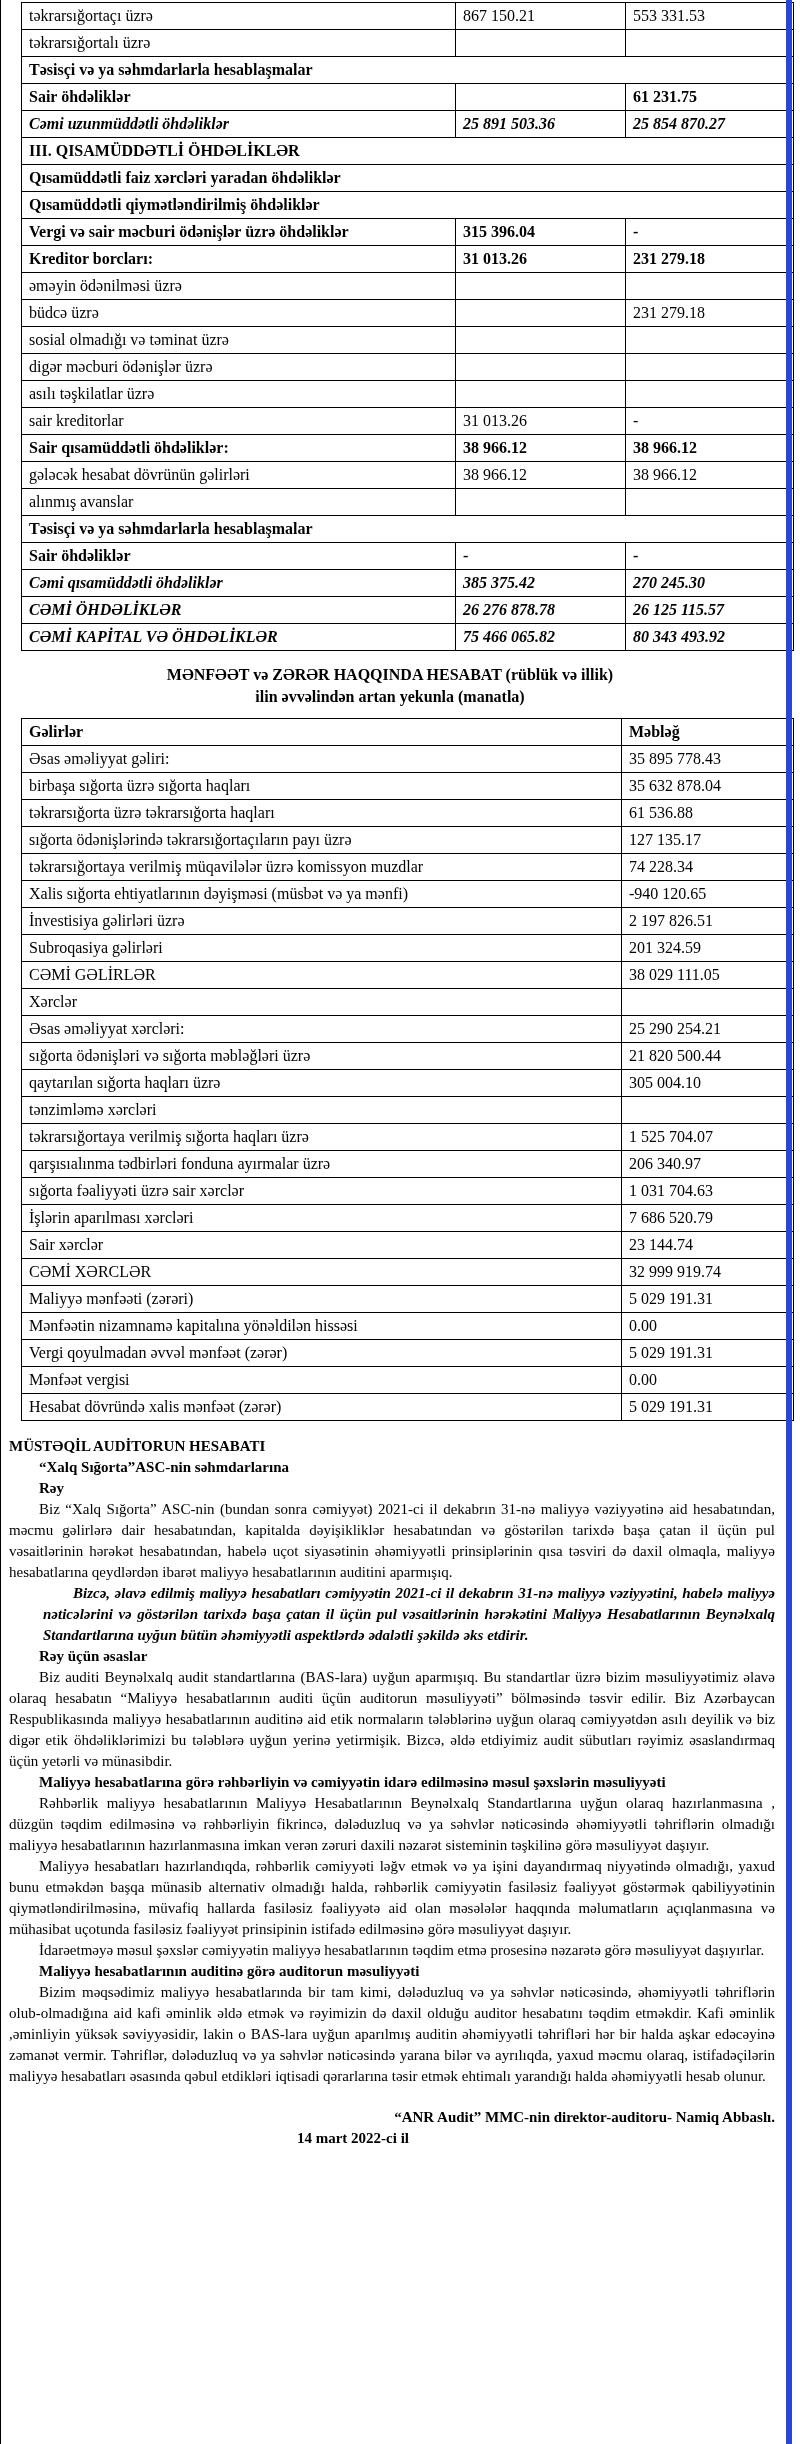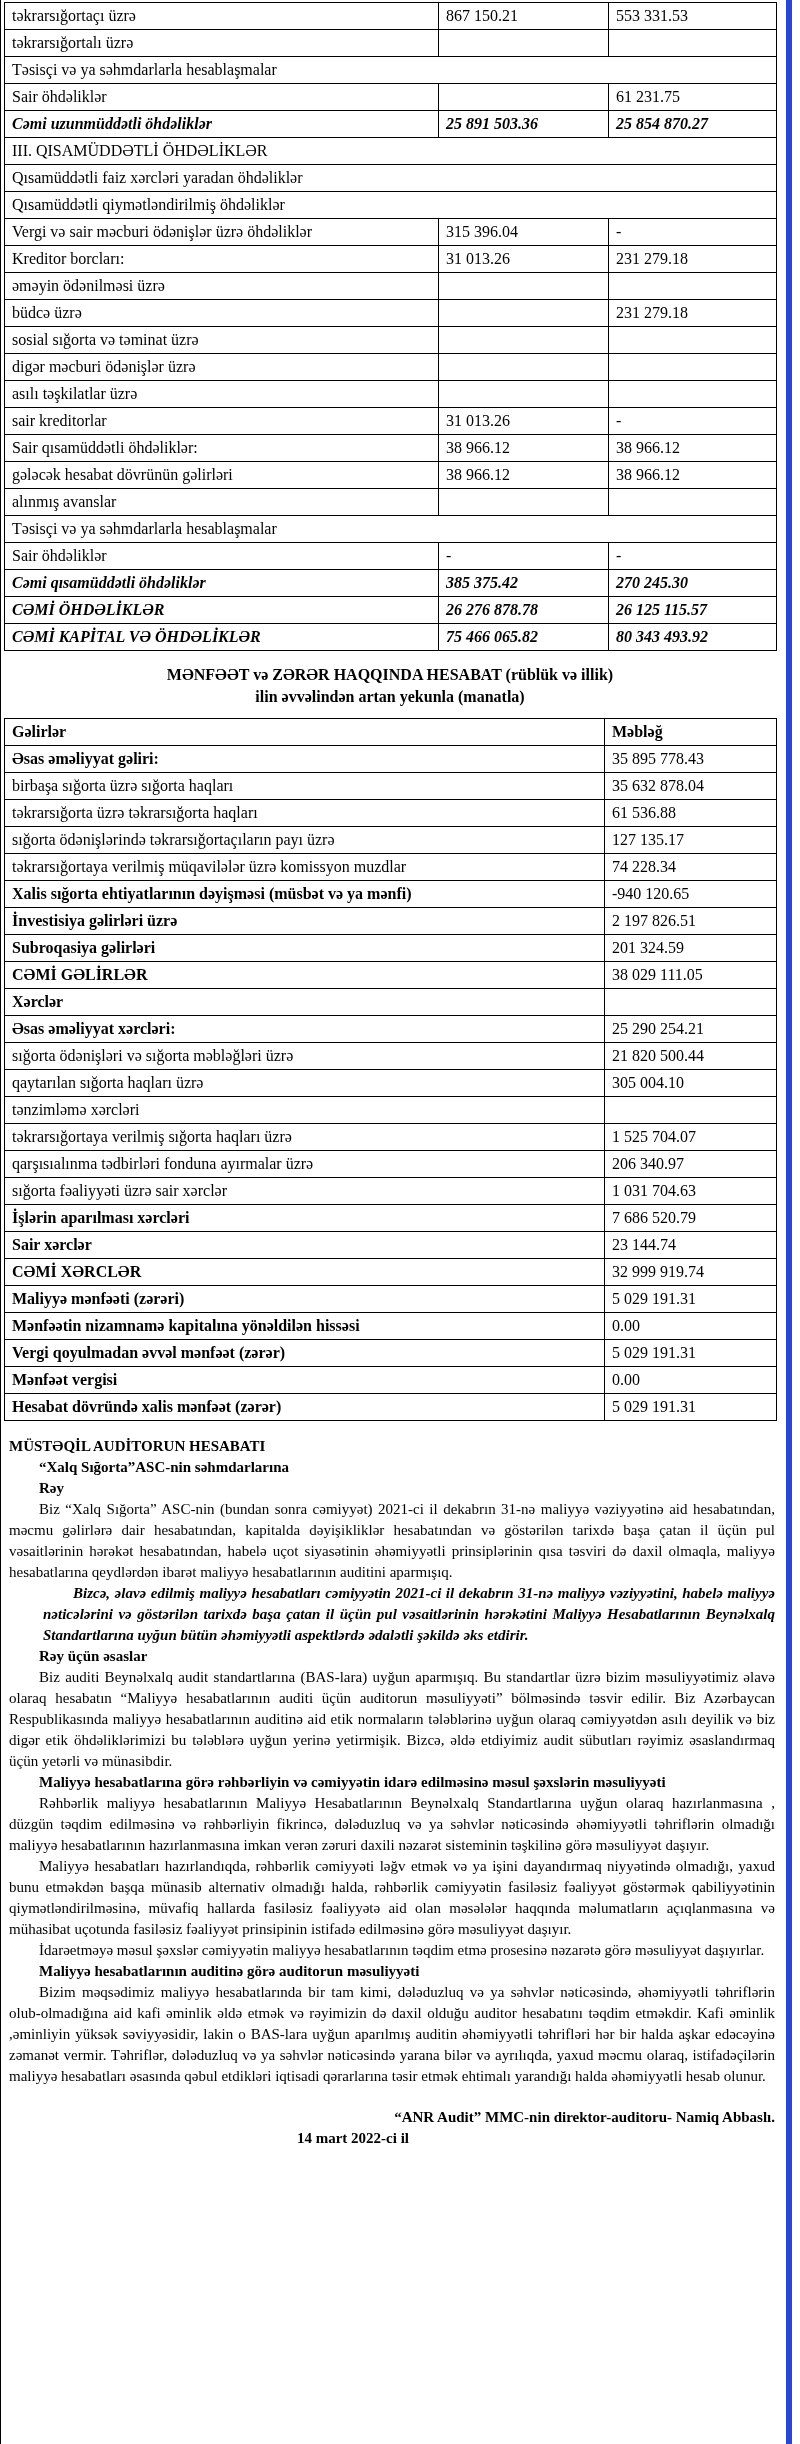--- a/index.html
+++ b/index.html
@@ -18,36 +18,36 @@
   .right-rule {
     position: absolute; top: 0; right: 8px;
     width: 6px; height: 2444px;
     background: #2947d2;
   }
   
   table.fin {
     border-collapse: collapse;
     table-layout: fixed;
     width: 772px;
-    margin-left: 3px;
+    margin-left: 20px;
   }
   table.fin td {
     border: 1px solid #000;
     font-size: 16px;
     line-height: 20px;
     padding: 3px 4px 3px 7px;
     vertical-align: middle;
     overflow: hidden;
     white-space: nowrap;
   }
   
-  table.t1 tr.b td  { font-weight: 400; }
+  table.t1 tr.b td  { font-weight: 700; }
   table.t1 tr.bi td { font-weight: 700; font-style: italic; }
   
-  table.t2 tr.b td.lbl { font-weight: 700; }
+  table.t2 tr.b td.lbl { font-weight: 400; }
   table.t2 tr.bh td    { font-weight: 700; }
   
   .pl-heading {
     width: 772px; margin: 13px 0 10px 3px;
     text-align: center; font-weight: 700;
     font-size: 16px; line-height: 22px;
   }
   
   .audit {
     margin: 15px 25px 0 8px;
@@ -132,21 +132,21 @@
     <td class="val"></td>
   </tr>
 
   <tr>
     <td class="lbl">büdcə üzrə</td>
     <td class="val"></td>
     <td class="val">231 279.18</td>
   </tr>
 
   <tr>
-    <td class="lbl">sosial sığorta və təminat üzrə</td>
+    <td class="lbl">sosial olmadığı və təminat üzrə</td>
     <td class="val"></td>
     <td class="val"></td>
   </tr>
 
   <tr>
     <td class="lbl">digər məcburi ödənişlər üzrə</td>
     <td class="val"></td>
     <td class="val"></td>
   </tr>
 

